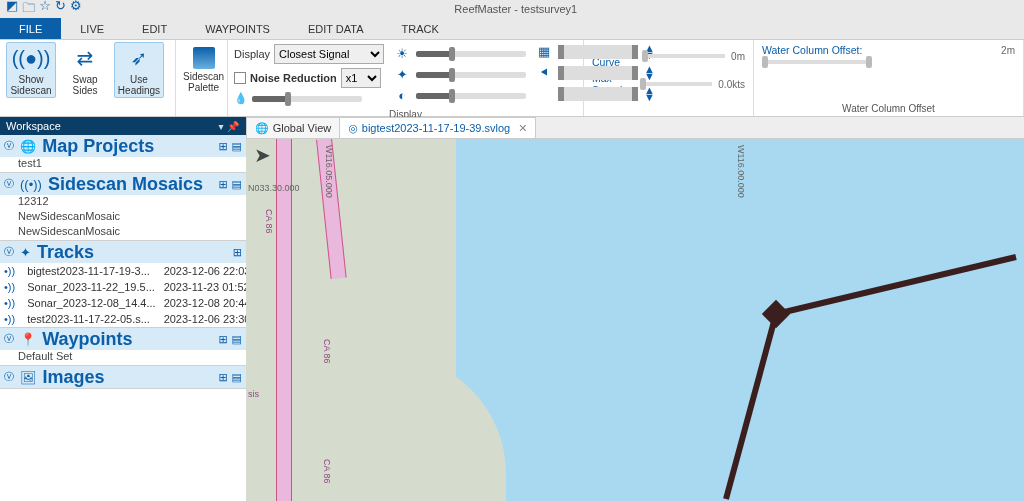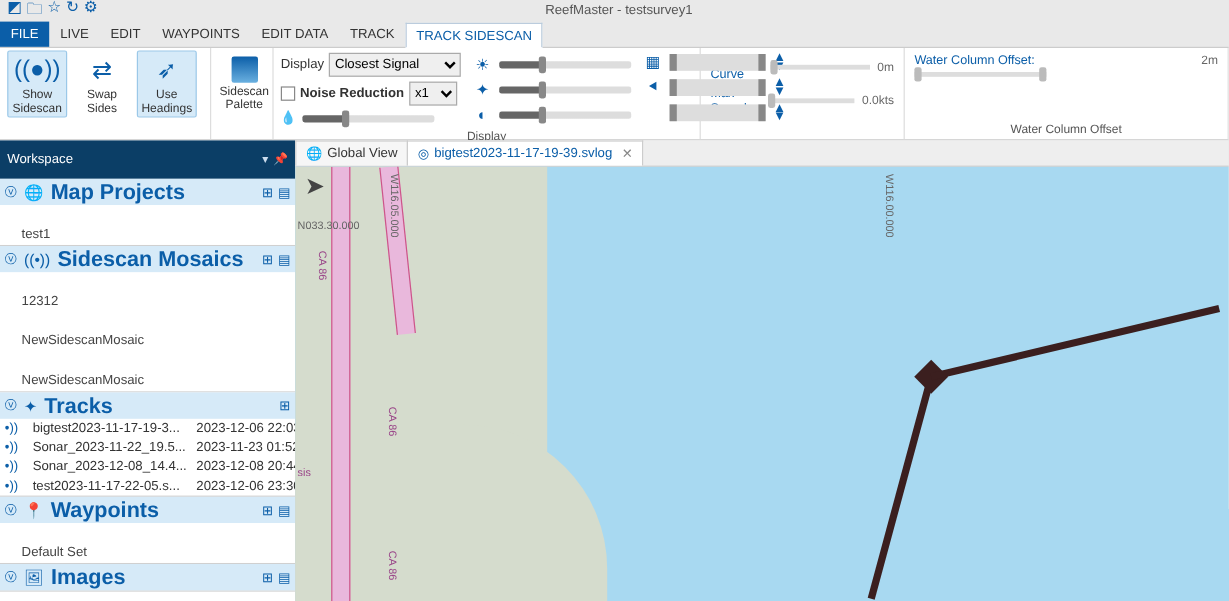--- a/index.html
+++ b/index.html
@@ -2,21 +2,21 @@
 <html><head>
 <meta charset="utf-8">
 <style>
   * { box-sizing: border-box; margin: 0; padding: 0; }
   html, body { width: 1024px; height: 501px; font-family: "Segoe UI", Arial, sans-serif; font-size: 11px; overflow: hidden; background:#e9e9e9; color:#333; }
   .titlebar { height:18px; display:flex; align-items:center; background:#e9e9e9; }
   .title-icons { display:flex; gap:4px; padding:0 6px; }
   .title-icons span { color:#0b5ea8; font-size:13px; }
   .title-center { flex:1; text-align:center; color:#555; font-size:11px; }
   .menubar { height:22px; display:flex; align-items:stretch; background:#e9e9e9; border-bottom:1px solid #ccc; }
-  .menubar .mitem { padding:4px 8px; font-size:11px; color:#333; border:1px solid transparent; border-bottom:none; display:flex; align-items:center; }
+  .menubar .mitem { padding:4px 18px; font-size:11px; color:#333; border:1px solid transparent; border-bottom:none; display:flex; align-items:center; }
   .menubar .mitem.file { background:#0b5ea8; color:#fff; }
   .menubar .mitem.active { background:#fff; color:#0b5ea8; border:1px solid #bcd; border-bottom:1px solid #fff; position:relative; top:1px; }
   .ribbon { height:77px; background:#fff; border-bottom:1px solid #ccc; display:flex; }
   .rgroup { border-right:1px solid #ddd; display:flex; flex-direction:column; padding:2px 6px 0 6px; }
   .rgroup .rbtns { display:flex; gap:4px; }
   .rbtn { width:50px; height:56px; display:flex; flex-direction:column; align-items:center; justify-content:center; gap:2px; border:1px solid transparent; border-radius:2px; font-size:10px; text-align:center; color:#333; }
   .rbtn.active { background:#d6eaf8; border:1px solid #9bc8e8; }
   .rbtn .ico { width:28px; height:28px; display:flex; align-items:center; justify-content:center; font-size:20px; color:#0b5ea8; }
   .rgroup .glabel { font-size:10px; color:#555; text-align:center; padding:4px 0 2px 0; }
   .disp-block { display:flex; flex-direction:column; gap:4px; padding-top:2px;}
@@ -33,30 +33,30 @@
   .double-slider::before, .double-slider::after { content:""; position:absolute; top:0; width:6px; height:14px; background:#888; }
   .double-slider::before{left:0;} .double-slider::after{right:0;}
   .arrows { color:#0b5ea8; font-size:11px; display:flex; flex-direction:column; line-height:7px;}
   .speedcurve, .watercol { display:flex; flex-direction:column; gap:4px; padding:4px 8px 0 8px; font-size:10.5px; color:#333; }
   .sc-row { display:flex; align-items:center; gap:6px; }
   .sc-row .scslider { width:90px; height:4px; background:#ddd; position:relative;}
   .sc-row .scslider::after{content:"";position:absolute;left:0;top:-4px;width:6px;height:12px;background:#bbb;border-radius:2px;}
   .sc-val { color:#666; margin-left:auto; font-size:10px;}
   .main { display:flex; height:384px; }
   .workspace { width:246px; display:flex; flex-direction:column; background:#fff; }
-  .ws-title { background:#0b3e66; color:#fff; height:32px; display:flex; align-items:center; padding:0 6px; font-size:11px; }
+  .ws-title { background:#0b3e66; color:#fff; height:18px; display:flex; align-items:center; padding:0 6px; font-size:11px; }
   .ws-title .wactions { margin-left:auto; display:flex; gap:4px; color:#cde; font-size:10px;}
   .section { border-bottom:1px solid #d0d0d0; }
   .sec-head { background:#d6eaf8; height:22px; display:flex; align-items:center; padding:0 4px; gap:6px; }
   .sec-head .chev { color:#0b5ea8; font-size:10px;}
   .sec-head .sico { color:#0b5ea8; font-size:13px;}
   .sec-head .slabel { color:#0b5ea8; font-weight:600; font-size:18px;}
   .sec-head .sact { margin-left:auto; display:flex; gap:4px; color:#0b5ea8; font-size:11px;}
   .sec-body { background:#fff; }
-  .sec-body .item { padding:18px 8px 3px 18px; font-size:11px; color:#444; }
+  .sec-body .item { padding:0 8px 3px 18px; font-size:11px; color:#444; }
   table.tracks { width:100%; border-collapse:collapse; font-size:11px; }
   table.tracks th { background:#f2f2f2; border:1px solid #ddd; font-weight:400; padding:2px 4px; }
   table.tracks td { padding:2px 4px; white-space:nowrap; overflow:hidden; text-overflow:ellipsis; color:#333; }
   .track-ico { color:#0b5ea8; font-size:11px; margin-right:4px;}
   .content { flex:1; display:flex; flex-direction:column; }
   .tabs { height:22px; background:#eee; display:flex; align-items:stretch; border-bottom:1px solid #ccc; }
   .tab { display:flex; align-items:center; gap:4px; padding:0 8px; font-size:11px; border:1px solid #ccc; border-bottom:none; background:#f6f6f6; margin-right:-1px; }
   .tab.active { background:#fff; color:#0b5ea8; }
   .tab .xclose { color:#888; margin-left:4px;}
   .map { flex:1; position:relative; background:#a8d9f1; overflow:hidden; }
@@ -82,21 +82,20 @@
   <div style="width:80px"></div>
 </div>
 
 <div class="menubar">
   <div class="mitem file">FILE</div>
   <div class="mitem">LIVE</div>
   <div class="mitem">EDIT</div>
   <div class="mitem">WAYPOINTS</div>
   <div class="mitem">EDIT DATA</div>
   <div class="mitem">TRACK</div>
-  <div class="mitem active">TRACK SIDESCAN</div>
 </div>
 
 <div class="ribbon">
   <div class="rgroup" style="width:176px">
     <div class="rbtns">
       <div class="rbtn active">
         <div class="ico">((●))</div>
         <div style="white-space:pre-line">Show
 Sidescan</div>
       </div>

